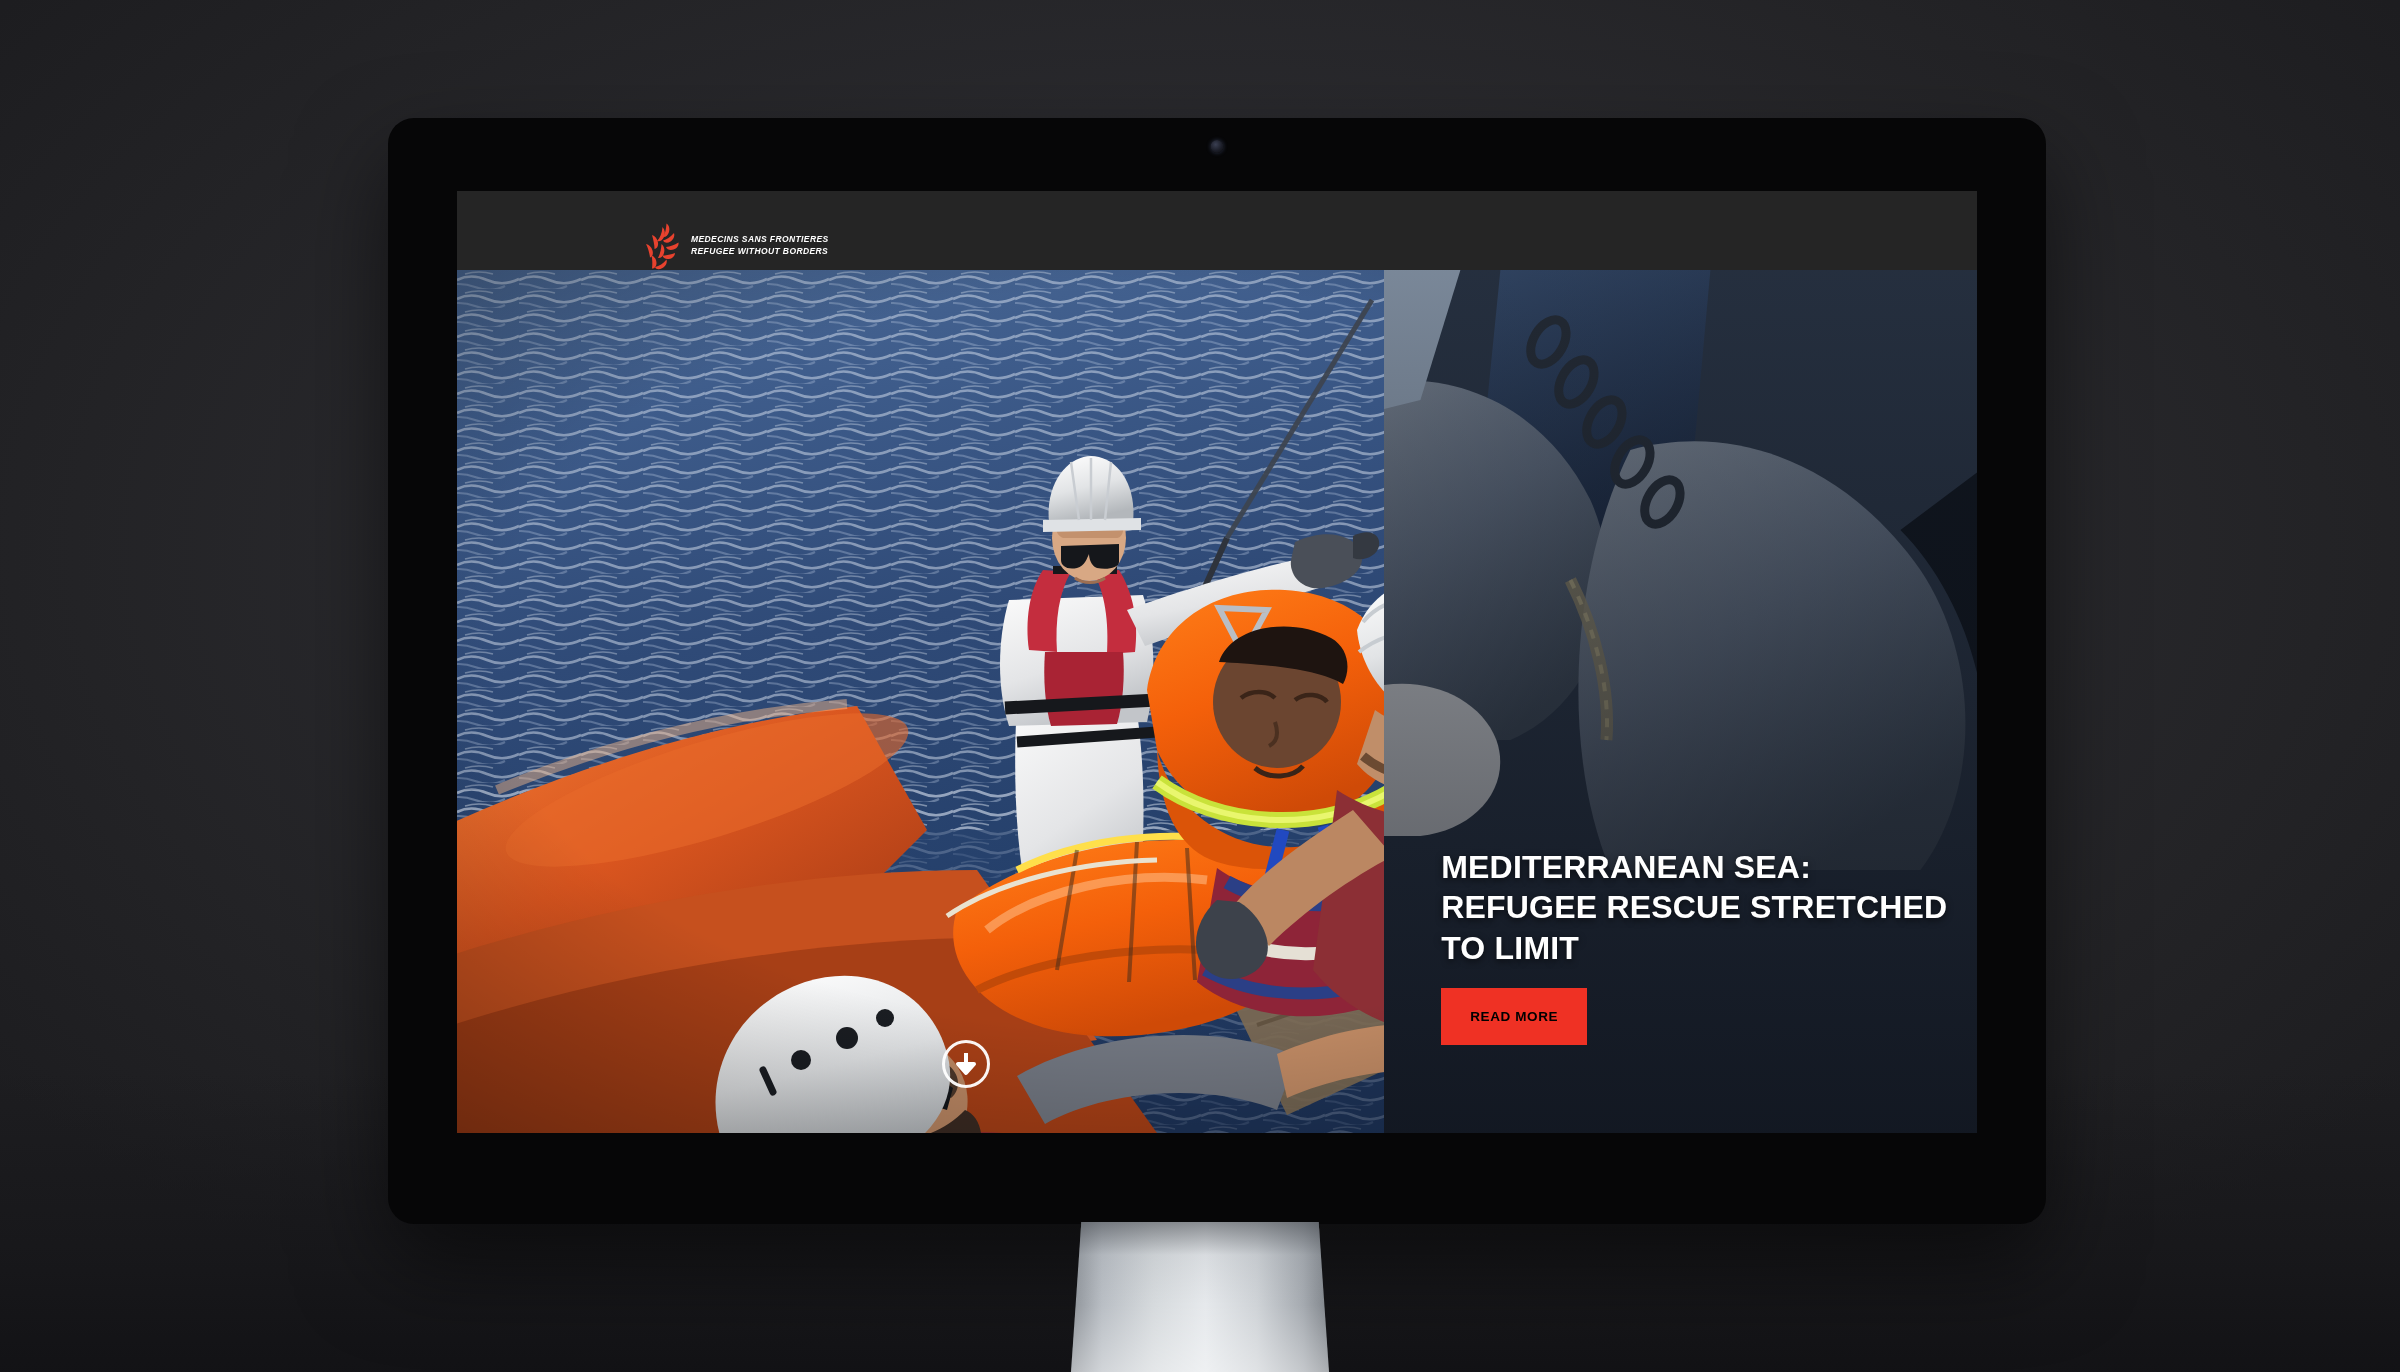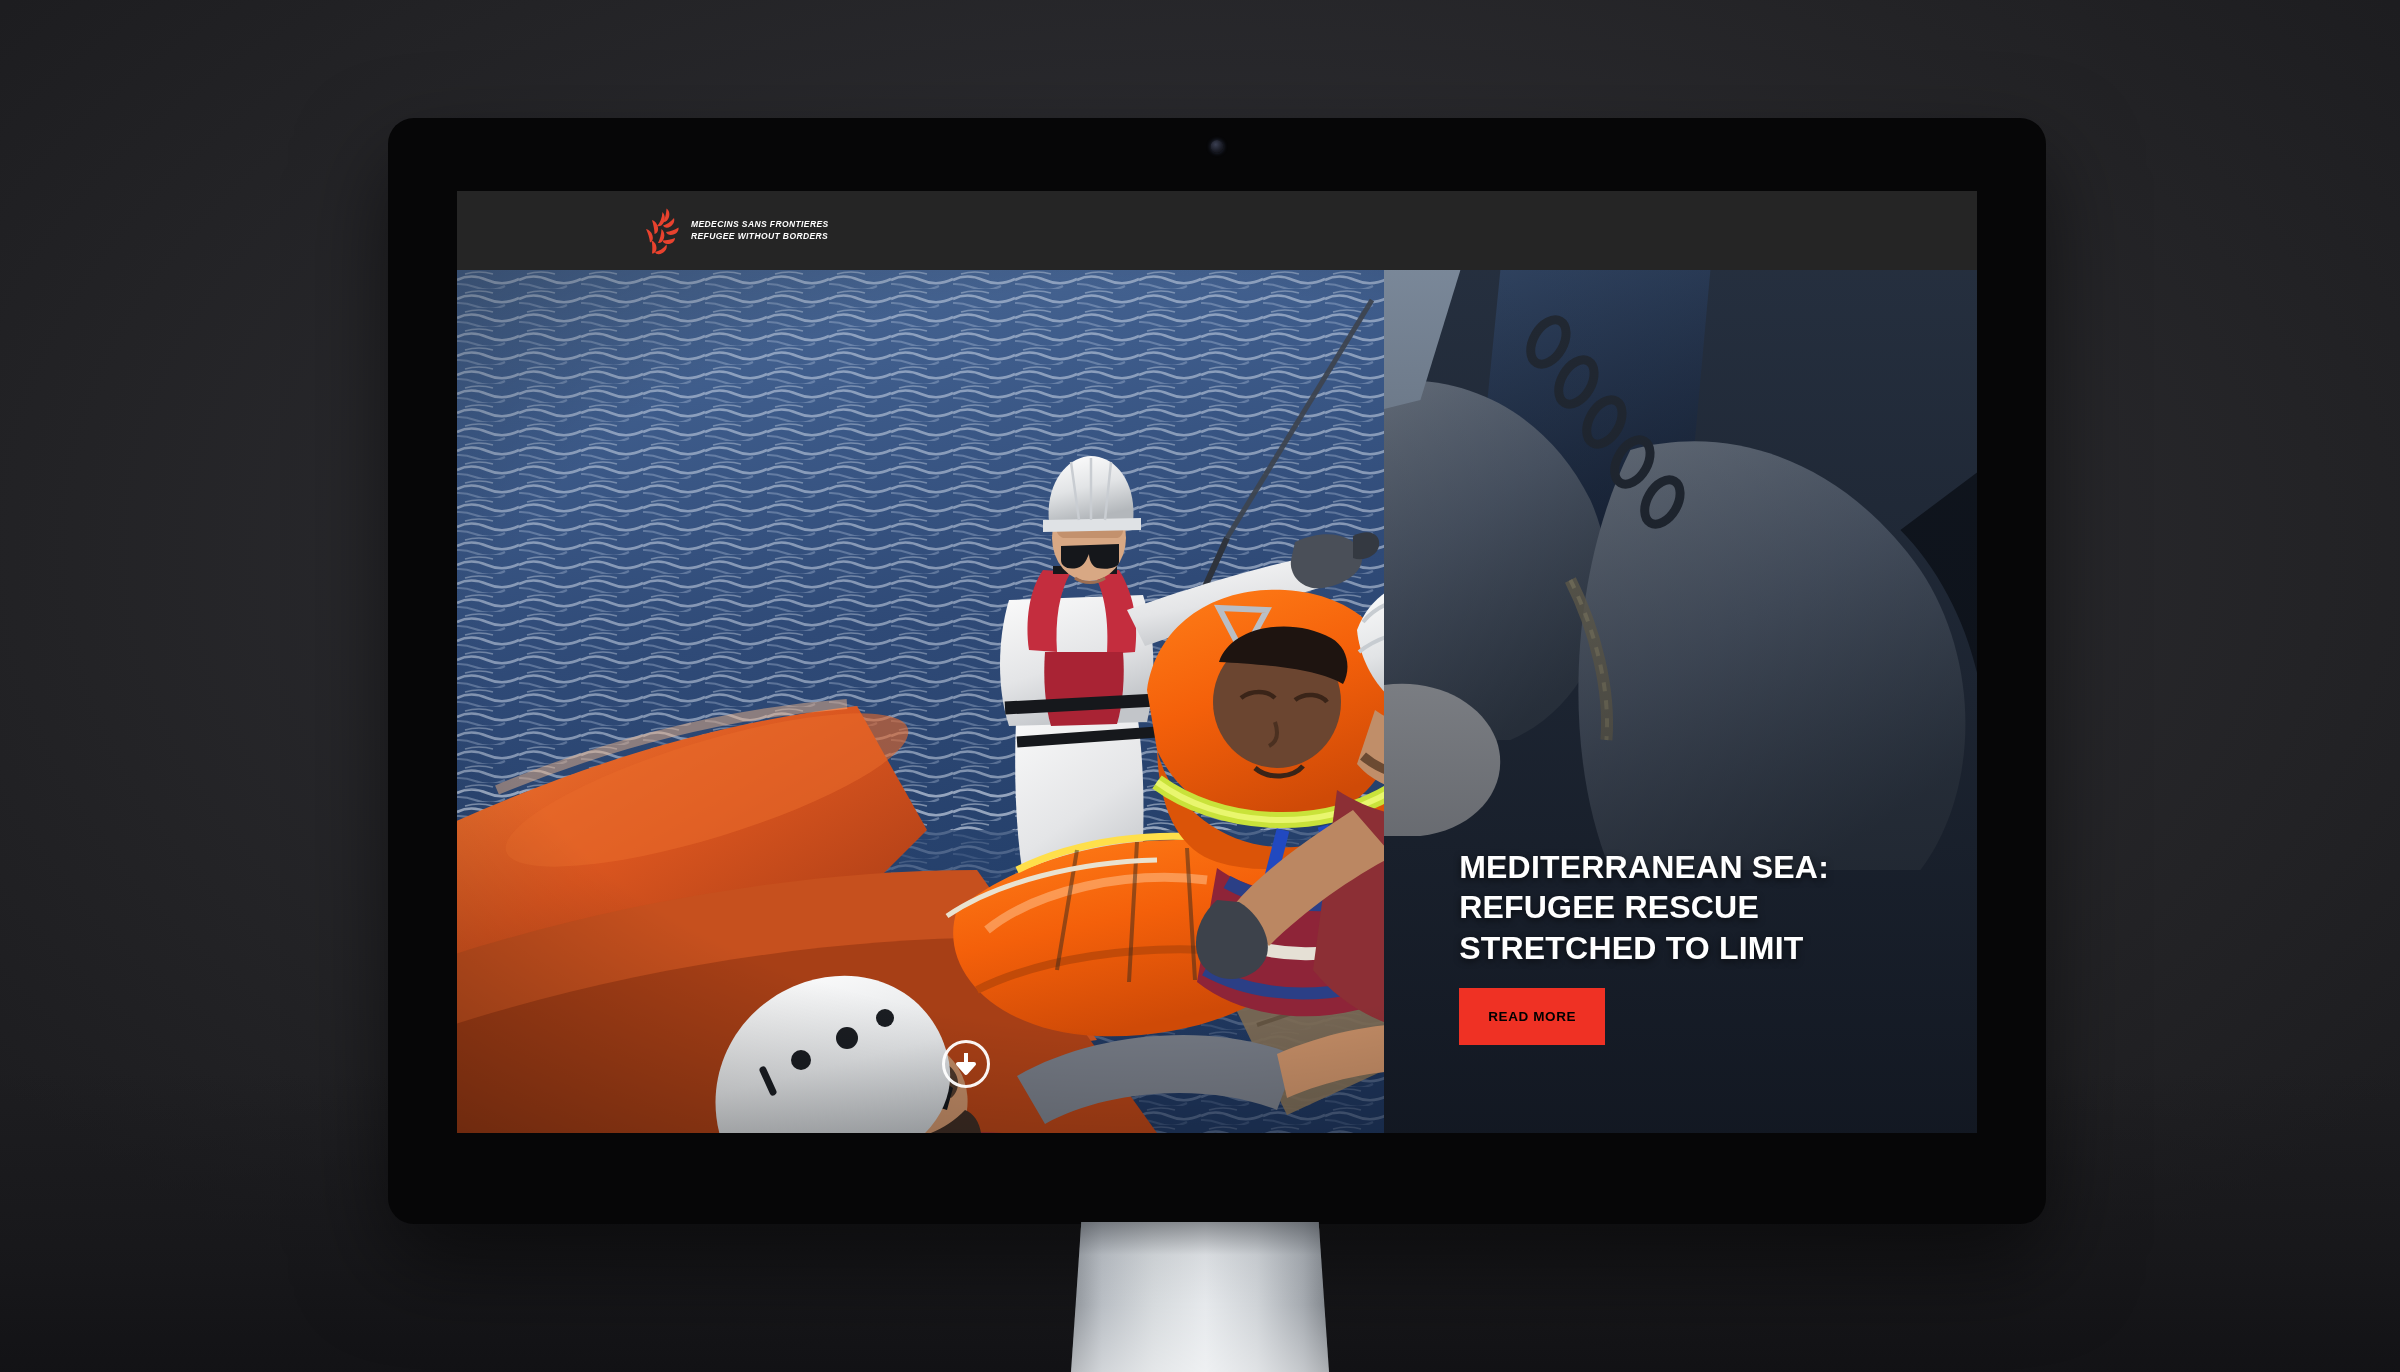--- a/index.html
+++ b/index.html
@@ -65,21 +65,21 @@
   }
 
   
   .site-nav {
     position: absolute;
     left: 0; top: 0;
     width: 100%;
     height: 79px;
     background: #252525;
     display: flex;
-    align-items: center;
+    align-items: flex-end;
     z-index: 6;
   }
   .logo {
     display: flex;
     align-items: center;
     margin-left: 185px;
     gap: 7px;
   }
   .logo-mark { width: 42px; height: 48px; display: block; }
   .logo-text { display: flex; flex-direction: column; gap: 2px; }
@@ -183,21 +183,20 @@
   .hero-panel-bg svg { display:block; width:100%; height:100%; }
   .hero-panel-shade {
     position: absolute; inset: 0;
     background: linear-gradient(to bottom, rgba(10,14,22,0.25) 0%, rgba(10,14,22,0.45) 40%, rgba(8,11,18,0.72) 100%);
   }
   .hero-panel-inner {
     position: absolute;
     left: 57px;
     right: 27px;
     bottom: 88px;
-    margin-left: 18px;
   }
   .hero-title {
     color: #ffffff;
     font-size: 32px;
     font-weight: bold;
     line-height: 1.26;
     letter-spacing: 0.2px;
     text-transform: uppercase;
     text-shadow: 0 2px 7px rgba(0,0,0,0.65);
     margin-bottom: 20px;

